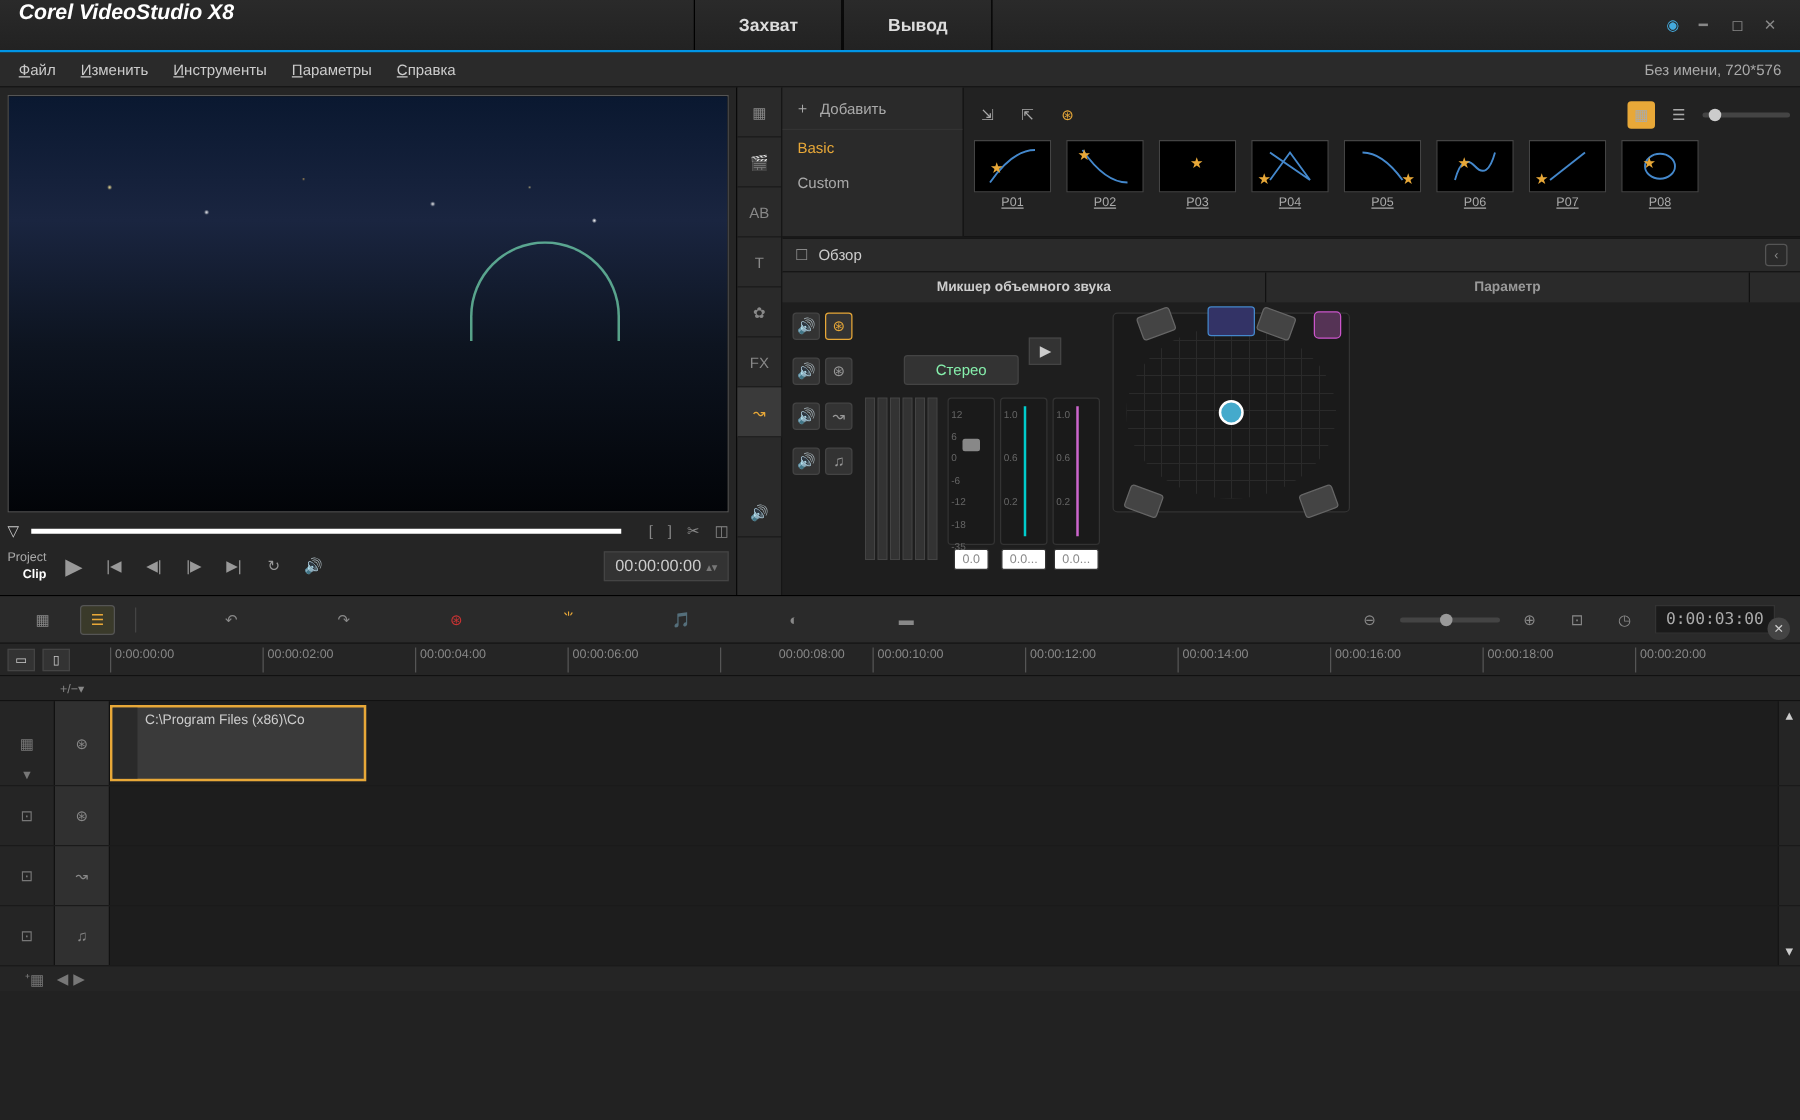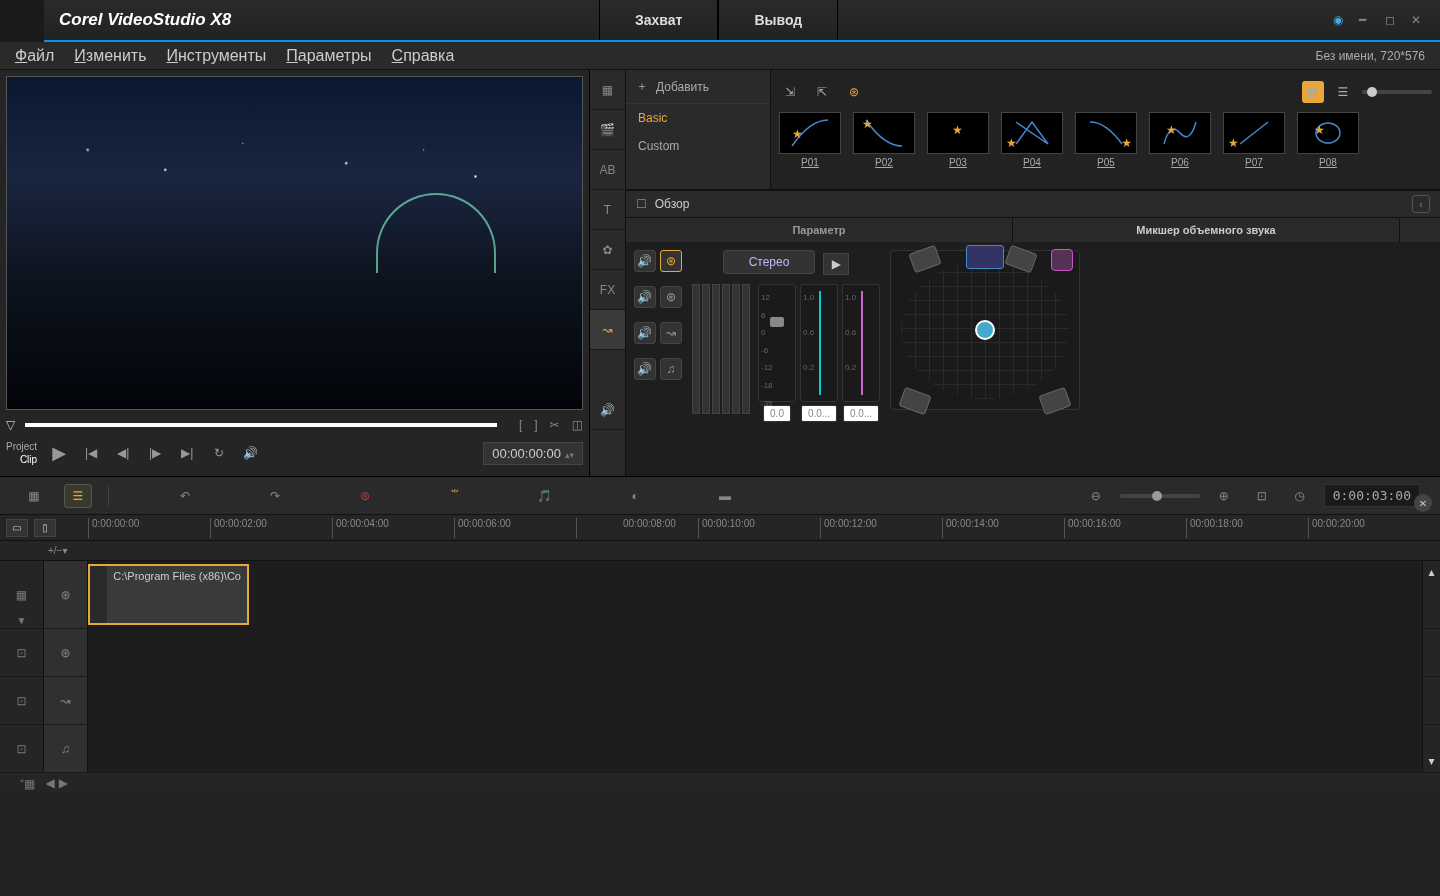--- a/index.html
+++ b/index.html
@@ -1,29 +1,29 @@
 <!DOCTYPE html>
 <html><head>
 <meta charset="utf-8">
 <style>
 * { margin: 0; padding: 0; box-sizing: border-box; font-family: Arial, sans-serif; }
 body { background: #1a1a1a; color: #ccc; width: 1440px; height: 896px; overflow: hidden; font-size: 12px; }
 
 
-.titlebar { height: 42px; background: linear-gradient(#2a2a2a, #222); display: flex; align-items: center; border-bottom: 2px solid #0095e6; margin-left: 44px; }
+.titlebar { height: 42px; background: linear-gradient(#2a2a2a, #222); display: flex; border-bottom: 2px solid #0095e6; }
 .app-title { color: #fff; font-size: 17px; font-weight: bold; padding-left: 15px; width: 555px; font-style: italic; }
 .main-tabs { display: flex; height: 100%; }
 .main-tab { padding: 0 35px; display: flex; align-items: center; font-size: 14px; font-weight: bold; color: #ddd; cursor: pointer; border-left: 1px solid #000; border-right: 1px solid #000; }
 .main-tab.active { background: #0095e6; color: #fff; }
 .window-controls { margin-left: auto; display: flex; gap: 12px; padding-right: 15px; align-items: center; }
 .wc-icon { width: 14px; height: 14px; color: #888; cursor: pointer; }
 
 
 .menubar { height: 28px; background: #2a2a2a; display: flex; align-items: center; padding: 0 15px; border-bottom: 1px solid #111; }
-.menu-item { margin-right: 20px; color: #ccc; cursor: pointer; font-size: 16px; }
+.menu-item { margin-right: 20px; color: #ccc; cursor: pointer; font-size: 12px; }
 .menu-item u { text-decoration: underline; }
 .menubar-status { margin-left: auto; color: #aaa; font-size: 12px; }
 
 
 .main-area { display: flex; height: 406px; }
 .preview-panel { width: 590px; background: #252525; padding: 6px; border-right: 1px solid #000; display:flex; flex-direction:column; }
 .preview-video { flex:1; background: #000; border: 1px solid #555; position: relative; overflow:hidden; }
 .night-scene { width:100%; height:100%; background: linear-gradient(to bottom, #0a1830 0%, #1a2540 30%, #0d1420 60%, #020408 100%); position:relative; }
 .night-scene::before { content:''; position:absolute; top:10%; left:5%; width:90%; height:40%; background: radial-gradient(2px 2px at 10% 30%, #ffeb99, transparent), radial-gradient(2px 2px at 25% 45%, #fff, transparent), radial-gradient(1px 1px at 40% 25%, #ffcc66, transparent), radial-gradient(2px 2px at 60% 40%, #fff, transparent), radial-gradient(1px 1px at 75% 30%, #ffeb99, transparent), radial-gradient(2px 2px at 85% 50%, #fff, transparent); }
 .bridge { position: absolute; top: 35%; right: 15%; width: 120px; height: 80px; border: 2px solid #8fc; border-radius: 60px 60px 0 0; border-bottom: none; opacity:0.6; }
@@ -70,21 +70,21 @@
 .mixer-tab { flex:1; display:flex; align-items:center; justify-content:center; color:#999; font-weight:bold; cursor:pointer; border-right:1px solid #111; font-size:11px; }
 .mixer-tab.active { color:#ccc; }
 .mixer-close-btn { width:18px; height:18px; border-radius:50%; background:#444; display:flex; align-items:center; justify-content:center; cursor:pointer; font-size:10px; position:absolute; right:8px; top:252px; }
 
 .mixer-body { flex:1; display:flex; padding:8px; gap:10px; background:#1e1e1e; position:relative; }
 .mixer-tracks { display:flex; flex-direction:column; gap:14px; }
 .mixer-track-btn { display:flex; gap:4px; align-items:center; }
 .mt-icon { width:22px; height:22px; background:#333; border:1px solid #444; border-radius:3px; display:flex; align-items:center; justify-content:center; color:#999; cursor:pointer; }
 .mt-icon.gold { border-color:#e8a838; color:#e8a838; }
 .mixer-stereo { display:flex; flex-direction:column; align-items:center; }
-.stereo-lbl { background:#333; padding:4px 25px; border-radius:3px; color:#c4b5fd; margin-bottom:4px; border:1px solid #444; }
+.stereo-lbl { background:#333; padding:4px 25px; border-radius:3px; color:#86efac; margin-bottom:4px; border:1px solid #444;margin-top:34px; }
 .stereo-play { width:26px; height:22px; background:#333; border:1px solid #444; display:flex; align-items:center; justify-content:center; cursor:pointer; margin-left:auto; }
 .stereo-top-row { display:flex; gap:8px; align-items:center; }
 .vu-meters { display:flex; gap:2px; margin-top:6px; }
 .vu-bar { width:8px; height:130px; background:linear-gradient(to top, #333 0%, #333 100%); border:1px solid #444; }
 .faders { display:flex; gap:4px; margin-top:6px; }
 .fader-group { display:flex; flex-direction:column; align-items:center; gap:3px; }
 .fader-track { width:38px; height:118px; background:#1a1a1a; border:1px solid #333; position:relative; border-radius:3px; }
 .fader-scale { position:absolute; left:2px; top:4px; font-size:8px; color:#666; line-height:2.2; }
 .fader-line { position:absolute; left:50%; top:6px; bottom:6px; width:2px; background:#0cc; }
 .fader-line.pink { background:#c6c; }
@@ -180,21 +180,21 @@
         <div class="scrubber-icons">
           <span>[</span>
           <span>]</span>
           <span>✂</span>
           <span>◫</span>
         </div>
       </div>
       <div class="play-row">
         <div class="proj-clip">
           <div>Project</div>
-          <div style="color:#fff;font-weight:normal;">Clip</div>
+          <div style="color:#fff;font-weight:bold;">Clip</div>
         </div>
         <div class="play-btns">
           <span class="play-btn" style="font-size:18px;">▶</span>
           <span class="play-btn">|◀</span>
           <span class="play-btn">◀|</span>
           <span class="play-btn">|▶</span>
           <span class="play-btn">▶|</span>
           <span class="play-btn">↻</span>
           <span class="play-btn">🔊</span>
         </div>
@@ -313,22 +313,22 @@
         </div>
       </div>
 
       <div class="lib-review">
         <span style="color:#888;">☐</span>
         <span>Обзор</span>
         <span class="lib-review-close">‹</span>
       </div>
 
       <div class="mixer-tabs">
+        <div class="mixer-tab active">Микшер объемного звука</div>
         <div class="mixer-tab">Параметр</div>
-        <div class="mixer-tab active">Микшер объемного звука</div>
         <div style="width:40px;"></div>
       </div>
 
       <div class="mixer-body">
         <span class="mixer-close-btn">✕</span>
         <div class="mixer-tracks">
           <div class="mixer-track-btn">
               <span class="mt-icon">🔊</span>
               <span class="mt-icon gold">⊛</span>
             </div>
@@ -462,21 +462,21 @@
 
   <div class="tl-expand-row">
     <span class="tl-expand-btn">+/−▾</span>
   </div>
 
   <div class="tl-tracks" style="position:relative;">
     <div class="tl-track">
       <div class="tl-track-head">▦<span style="position:absolute;bottom:2px;font-size:10px;">▼</span></div>
       <div class="tl-track-head2">⊛</div>
       <div class="tl-track-body">
-        <div class="tl-clip" style="left:0; width:161px;">
+        <div class="tl-clip" style="left:0; width:205px;">
           <div class="tl-clip-thumb"></div>
           <div class="tl-clip-txt">C:\Program Files (x86)\Co</div>
         </div>
       </div>
       <div class="tl-scroll-col" style="display:flex;align-items:flex-start;justify-content:center;padding-top:4px;">▴</div>
     </div>
     <div class="tl-track small">
       <div class="tl-track-head">⊡</div>
       <div class="tl-track-head2">⊛</div>
       <div class="tl-track-body"></div>

